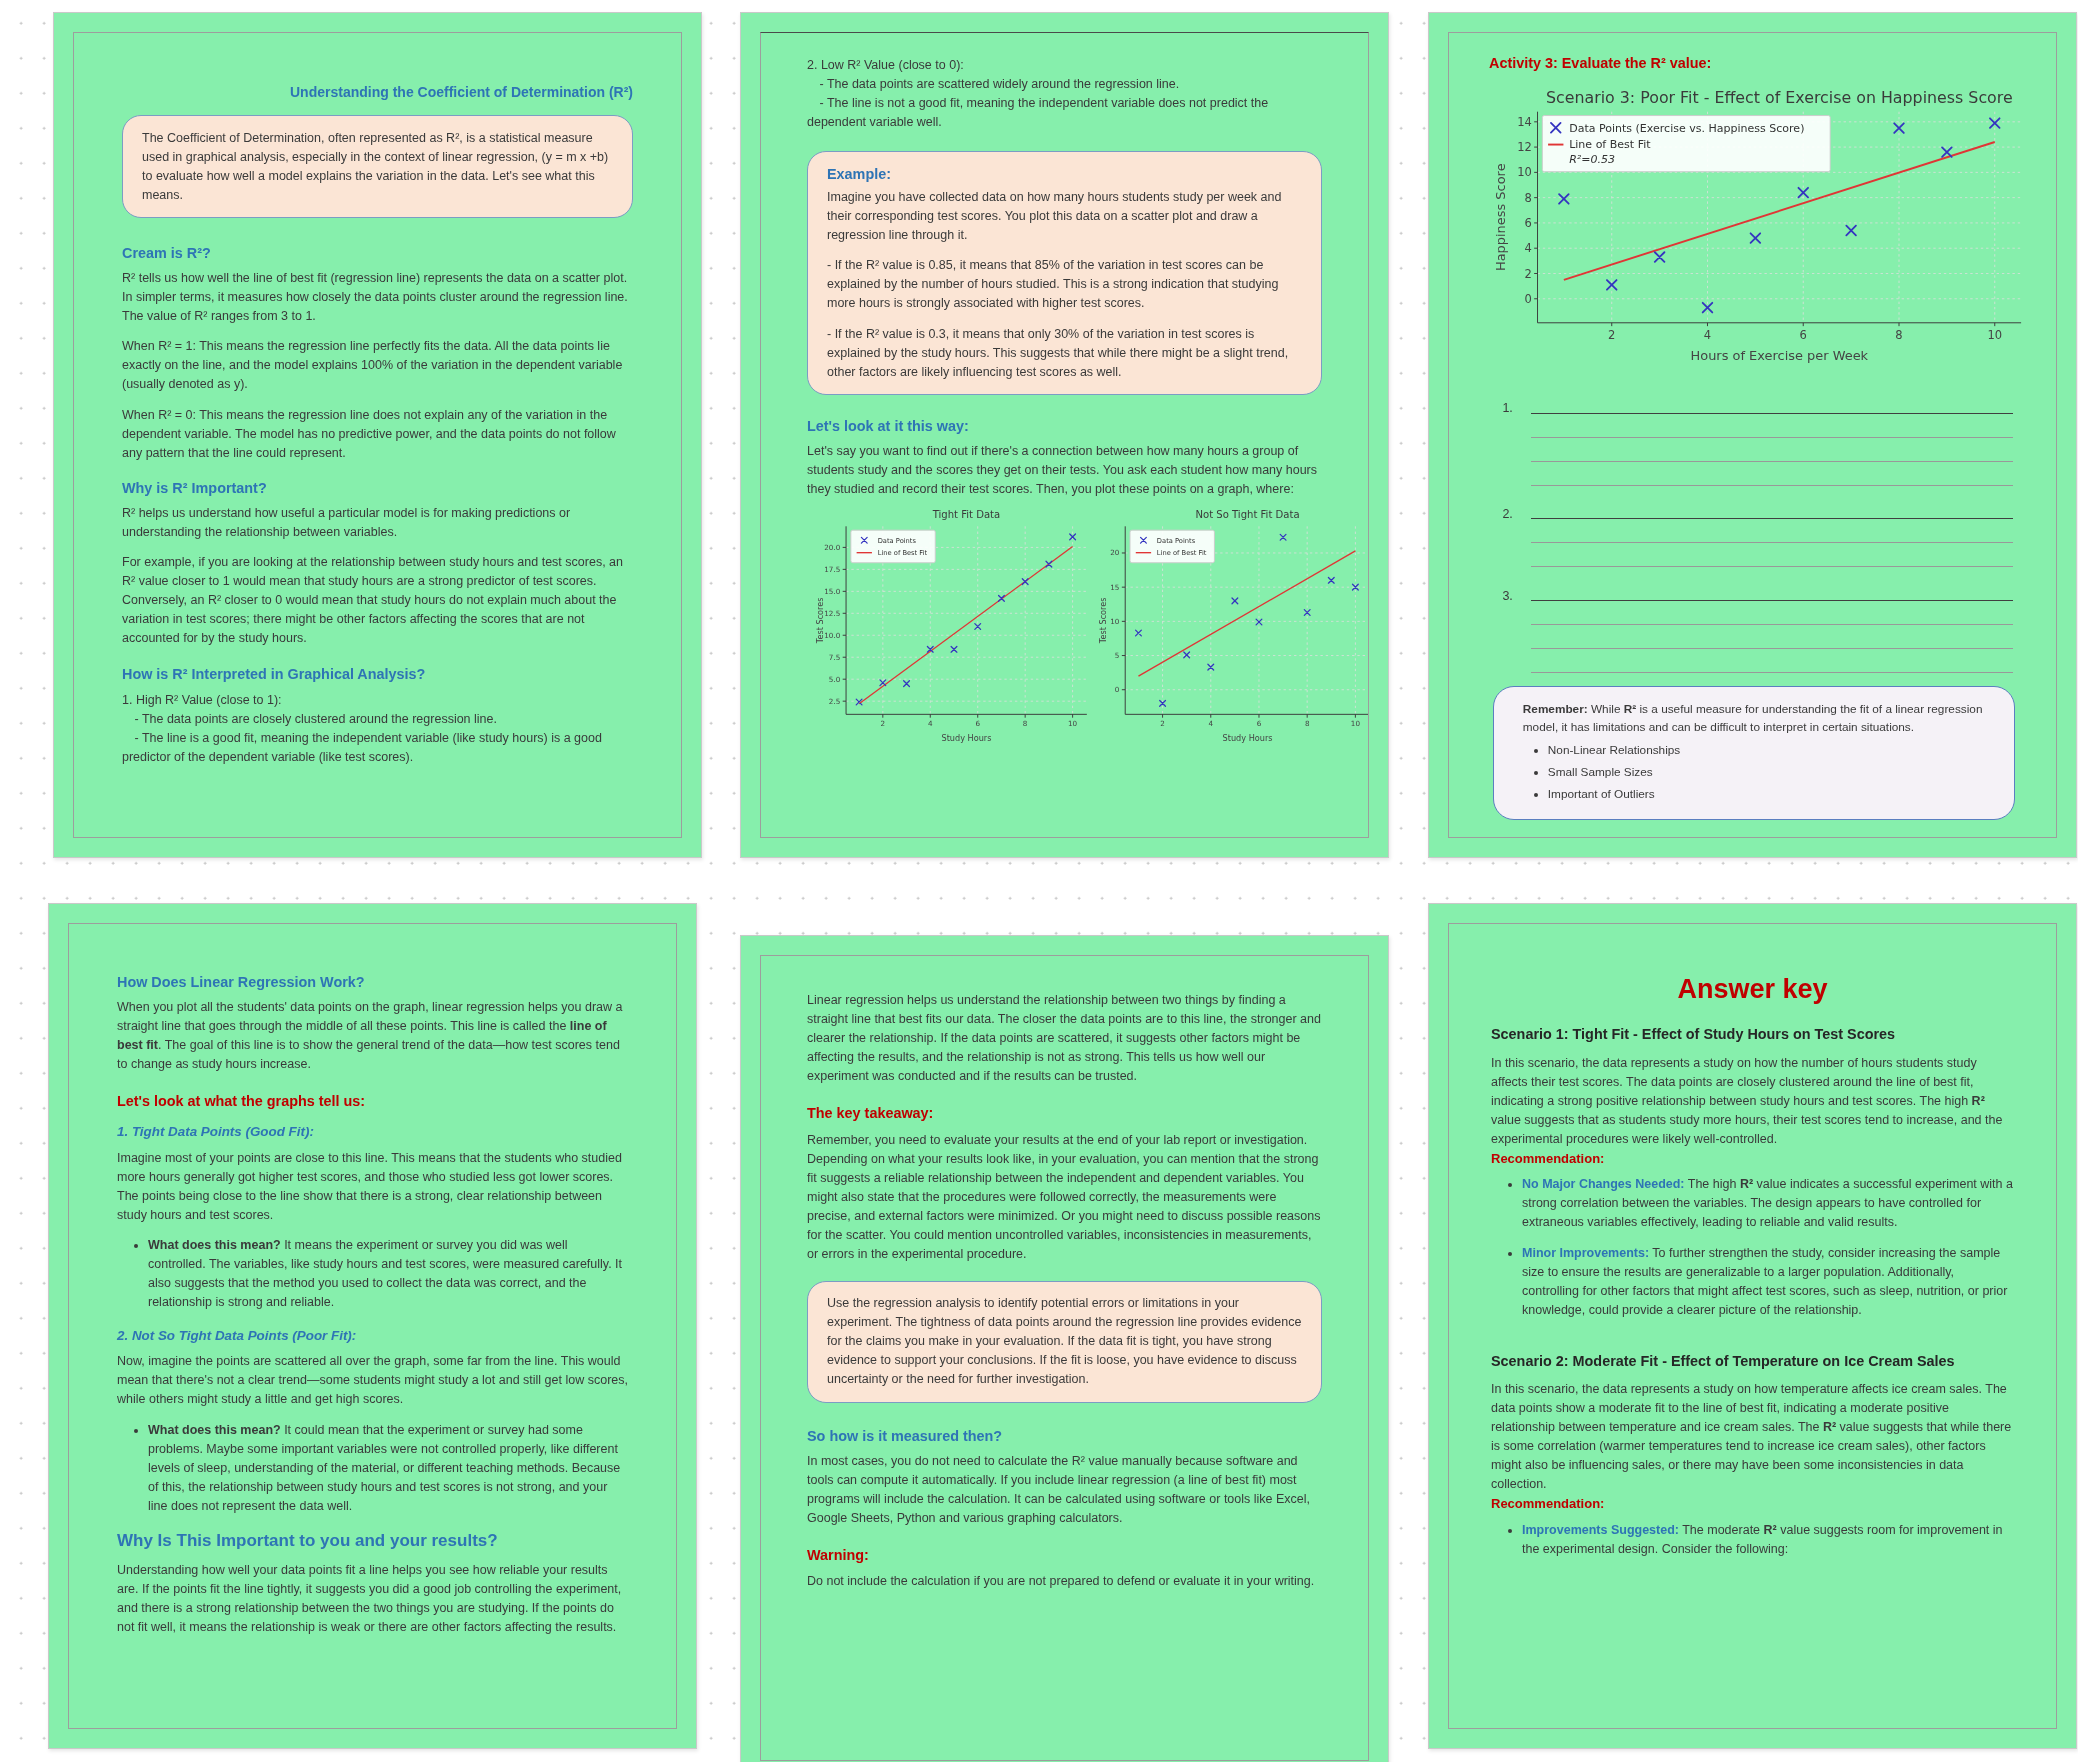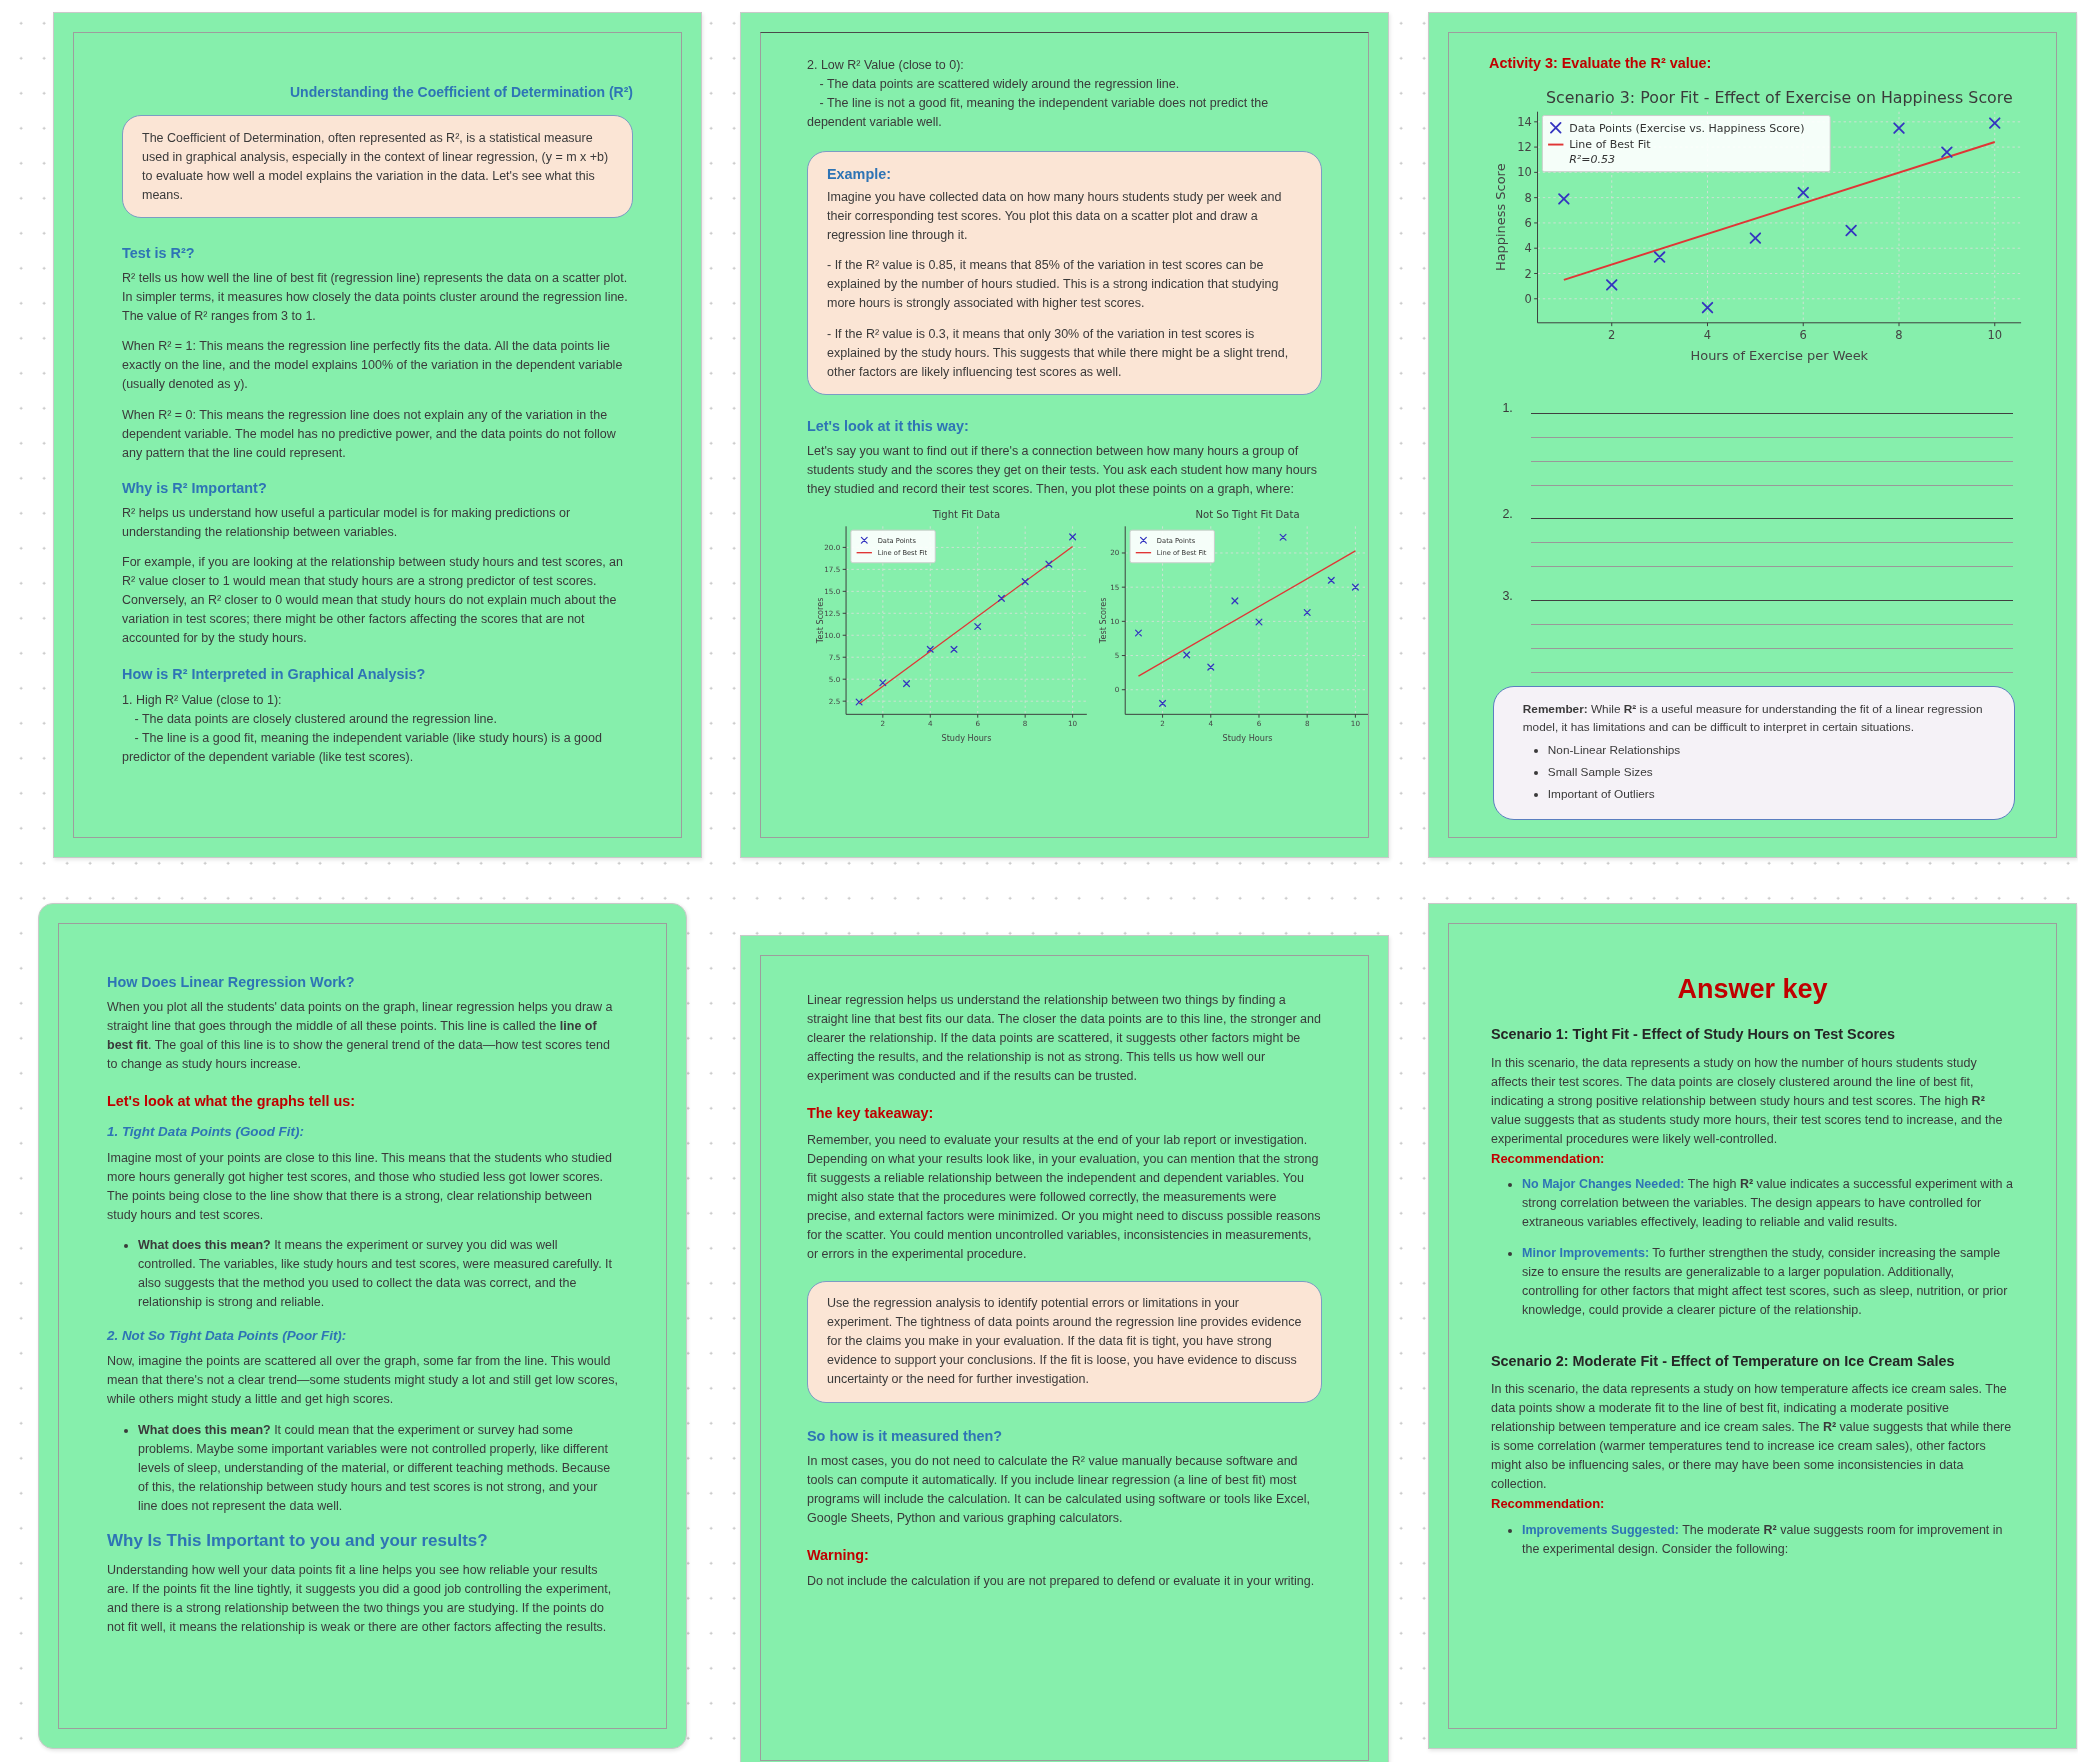--- a/index.html
+++ b/index.html
@@ -15,21 +15,21 @@
   }
   .board { position:relative; width:2079px; height:1763px; overflow:hidden; }
   .page {
     position:absolute; width:649px; height:846px;
     background:#86efac; border:1px solid #c9c9c9;
     box-shadow:1px 1.9px 3.8px rgba(0,0,0,0.10);
   }
   #page-1 { left:53px;  top:11.5px; }
   #page-2 { left:740px; top:11.5px; }
   #page-3 { left:1428px;top:11.5px; }
-  #page-4 { left:38px;  top:903px;border-radius:15px; }
+  #page-4 { left:48px;  top:903px; }
   #page-5 { left:740px; top:935px; }
   #page-6 { left:1428px;top:903px; }
   .frame {
     position:absolute; inset:19px;
     border:1px solid #9d9d9d; overflow:hidden;
   }
   .frame.dark-top { border-top:1.9px solid #4a4a4a; }
   .inner { width:100%; height:100%; }
   #page-1 .inner { padding:38px 48px 0 48px; }
   #page-2 .inner { padding:23px 46px 0 46px; }
@@ -90,21 +90,21 @@
 
 <div class="board">
 
   <div class="page" id="page-1">
     <div class="frame">
       <div class="inner">
         <div class="h-title">Understanding the Coefficient of Determination (R²)</div>
         <div class="callout">
           <p class="tight">The Coefficient of Determination, often represented as R², is a statistical measure used in graphical analysis, especially in the context of linear regression, (y = m x +b) to evaluate how well a model explains the variation in the data. Let's see what this means.</p>
         </div>
-        <div class="h-blue" style="margin-top:27px;">Test is R²?</div>
+        <div class="h-blue" style="margin-top:27px;">Cream is R²?</div>
         <p>R² tells us how well the line of best fit (regression line) represents the data on a scatter plot. In simpler terms, it measures how closely the data points cluster around the regression line. The value of R² ranges from 3 to 1.</p>
         <p>When R² = 1: This means the regression line perfectly fits the data. All the data points lie exactly on the line, and the model explains 100% of the variation in the dependent variable (usually denoted as y).</p>
         <p>When R² = 0: This means the regression line does not explain any of the variation in the dependent variable. The model has no predictive power, and the data points do not follow any pattern that the line could represent.</p>
         <div class="h-blue">Why is R² Important?</div>
         <p>R² helps us understand how useful a particular model is for making predictions or understanding the relationship between variables.</p>
         <p>For example, if you are looking at the relationship between study hours and test scores, an R² value closer to 1 would mean that study hours are a strong predictor of test scores. Conversely, an R² closer to 0 would mean that study hours do not explain much about the variation in test scores; there might be other factors affecting the scores that are not accounted for by the study hours.</p>
         <div class="h-blue">How is R² Interpreted in Graphical Analysis?</div>
         <p class="tight" style="margin-top:9.6px;">1. High R² Value (close to 1):</p>
         <p class="dash">- The data points are closely clustered around the regression line.</p>
         <p class="dash">- The line is a good fit, meaning the independent variable (like study hours) is a good predictor of the dependent variable (like test scores).</p>

